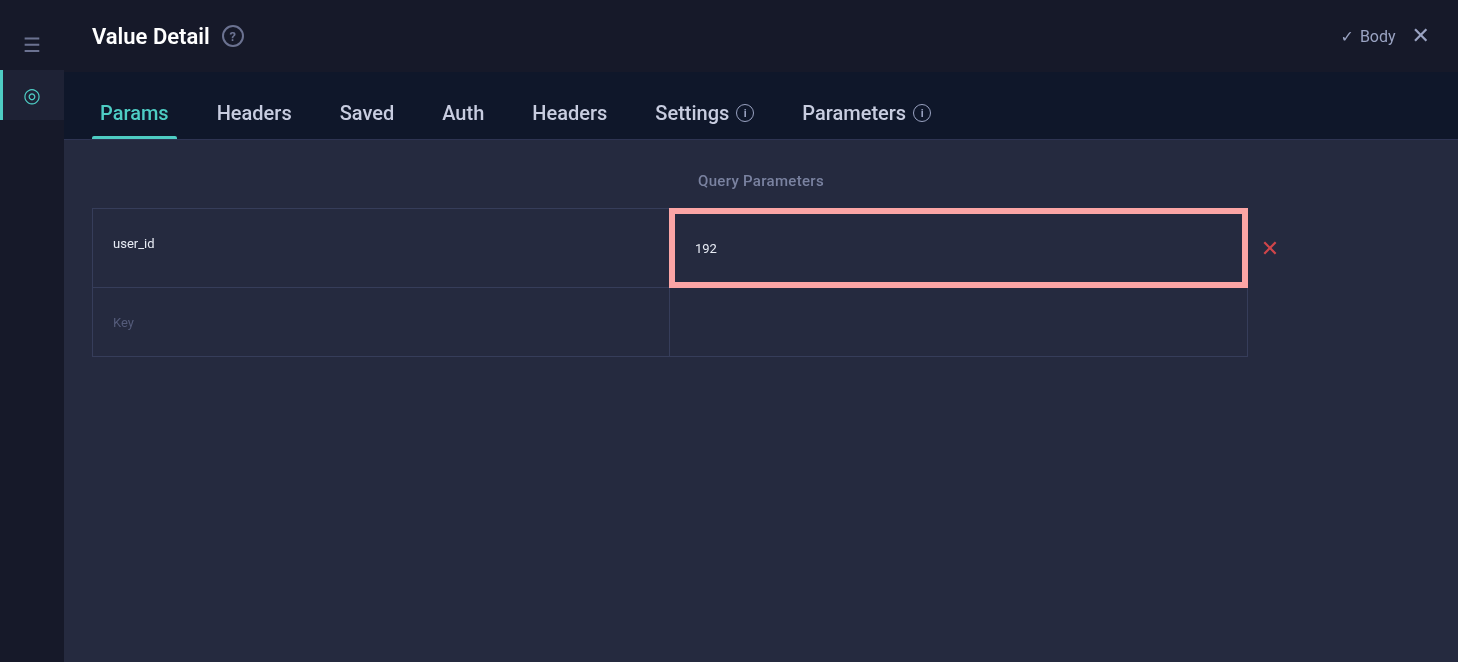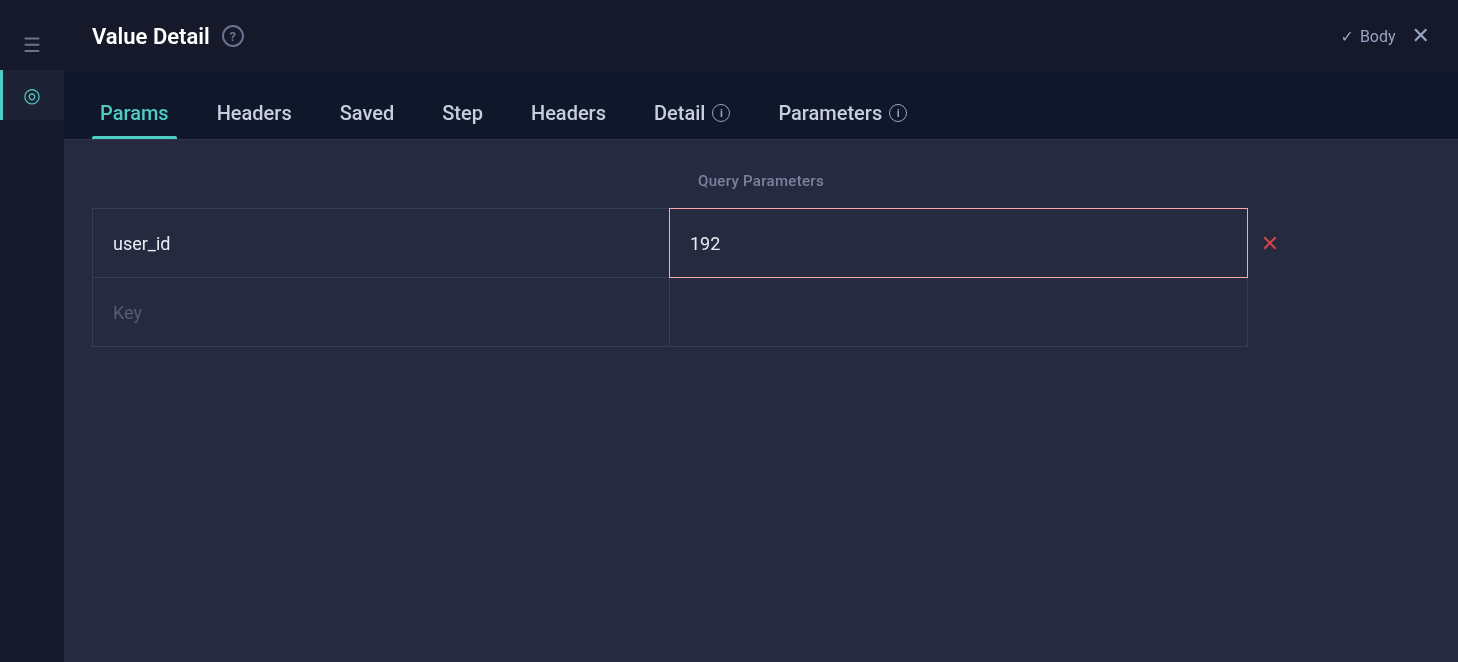--- a/index.html
+++ b/index.html
@@ -197,21 +197,21 @@
     }
 
     .param-input {
       width: 100%;
       height: 68px;
       background: transparent;
       border: none;
       outline: none;
       padding: 0 20px;
       color: #e8ecf5;
-      font-size: 18px;
+      font-size: 13px;
       font-family: inherit;
     }
 
     .param-input::placeholder {
       color: #545b7a;
     }
 
     .param-row-wrapper {
       display: flex;
       align-items: center;
@@ -271,46 +271,46 @@
     <div class="tab active">
       <span>Params</span>
     </div>
     <div class="tab">
       <span>Headers</span>
     </div>
     <div class="tab">
       <span>Saved</span>
     </div>
     <div class="tab">
-      <span>Step</span>
+      <span>Auth</span>
     </div>
     <div class="tab">
       <span>Headers</span>
     </div>
     <div class="tab">
-      <span>Detail</span>
+      <span>Settings</span>
       <span class="tab-info-icon">i</span>
     </div>
     <div class="tab">
       <span>Parameters</span>
       <span class="tab-info-icon">i</span>
     </div>
   </div>
 
   <div class="content-area">
     <div class="section-label">Query Parameters</div>
 
     <div class="params-table">
 
       <div class="param-row-wrapper">
         <div style="flex:1; display:flex; border:1px solid #363d5a;">
           <div style="flex: 0 0 50%; border-right:1px solid #363d5a;">
             <input class="param-input" type="text" value="user_id" placeholder="Key" style="">
           </div>
-          <div style="flex:1; border:1px solid #fca5a5; margin:-1px;">
+          <div style="flex:1; border:6px solid #fca5a5; margin:-1px;">
             <input class="param-input" type="text" value="192" placeholder="Value" style="">
           </div>
         </div>
         <div class="delete-btn">
           <span>✕</span>
         </div>
       </div>
 
       <div class="param-row-wrapper">
         <div style="flex:1; display:flex; border:1px solid #363d5a; border-top:none;">

